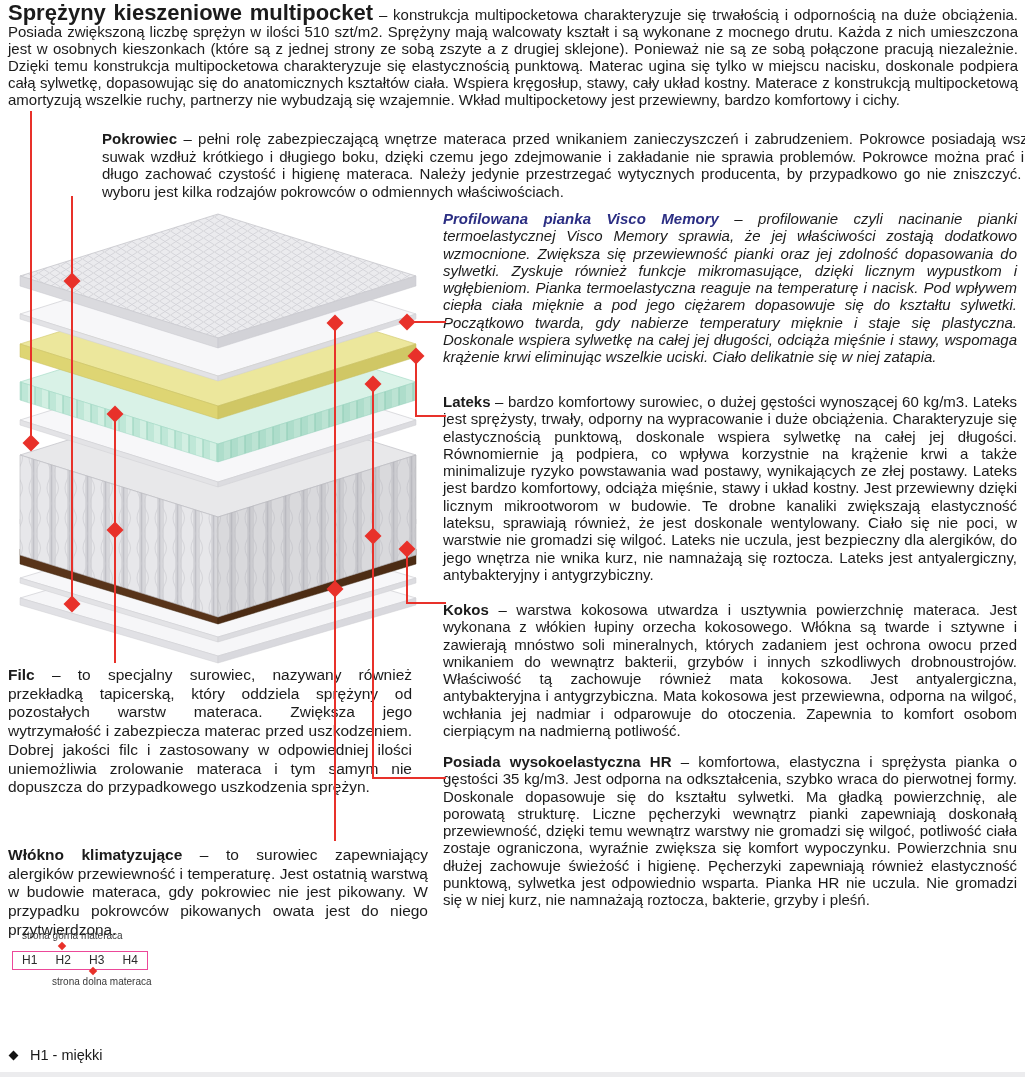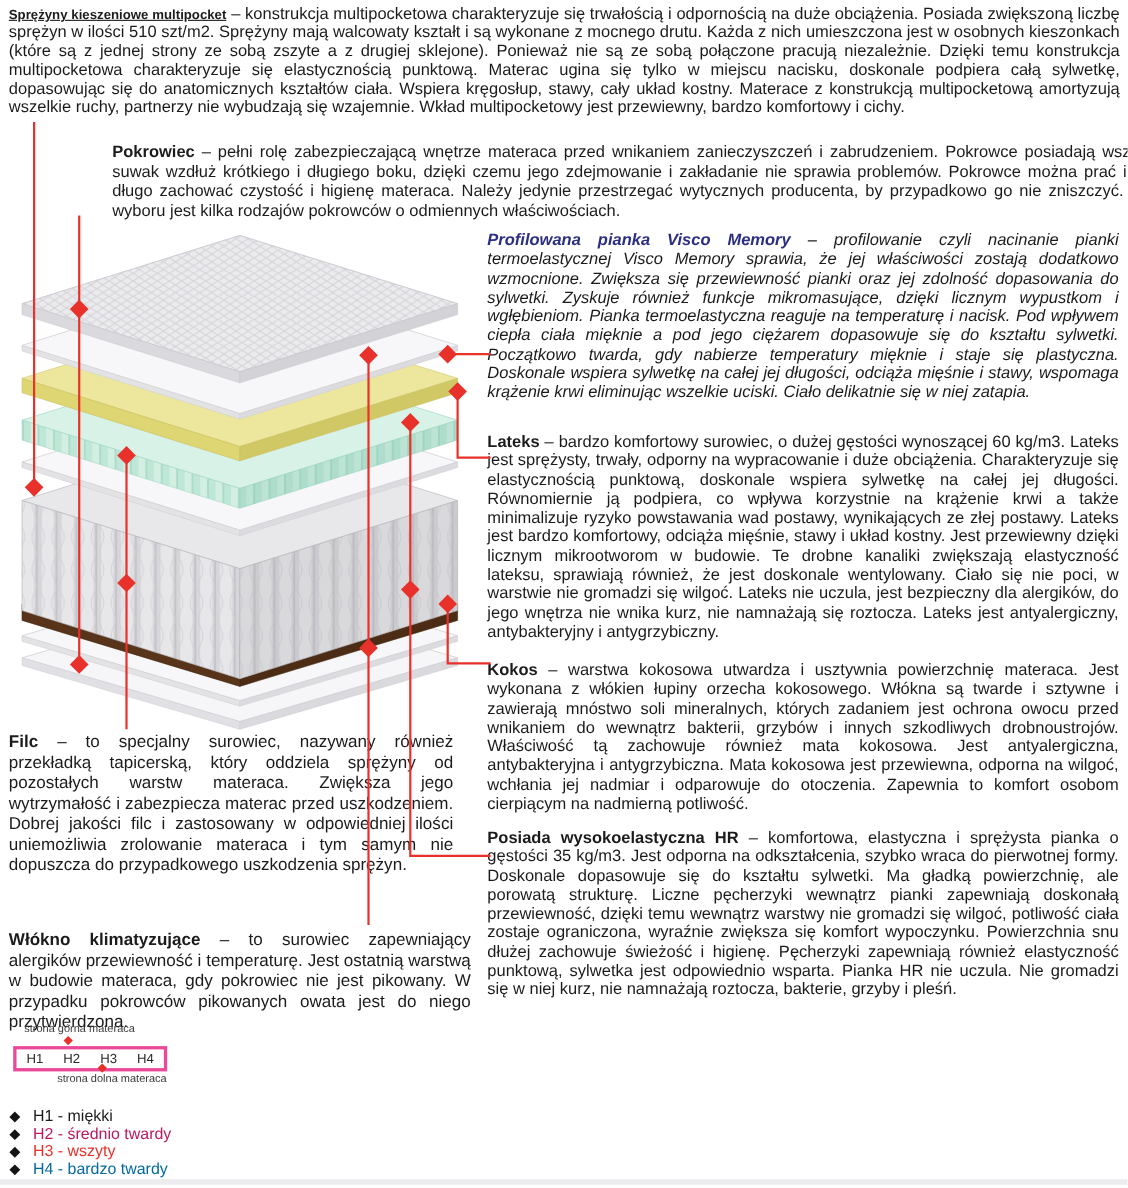--- a/index.html
+++ b/index.html
@@ -4,46 +4,46 @@
 <style>
   html,body{margin:0;padding:0;}
   body{
     width:1025px;height:1080px;position:relative;background:#ffffff;
     font-family:"Liberation Sans",sans-serif;color:#1b1b1b;overflow:hidden;
   }
   .para{position:absolute;text-align:justify;font-size:15px;line-height:17.3px;}
   .para b{font-weight:bold;}
   .rcol{left:443px;width:574px;}
   #para-springs{left:8px;top:5px;width:1010px;line-height:16.9px;}
-  #para-springs b{font-size:12px;text-decoration:underline;}
+  #para-springs b{font-size:22px;}
   #para-cover{left:56px;top:130px;width:945px;line-height:17.6px;margin-left:46px;}
   #para-visco{top:210px;font-style:italic;}
   #para-latex{top:393px;}
   #para-kokos{top:601px;}
   #para-hr{top:753px;}
   #para-filc{left:8px;top:666px;width:404px;font-size:15.5px;line-height:18.7px;}
   #para-fiber{left:8px;top:846px;width:420px;font-size:15.5px;line-height:18.7px;}
 
   svg{position:absolute;left:0;top:0;}
   #mattress-svg{left:0;top:198px;z-index:1;}
   #overlay-svg{z-index:3;pointer-events:none;}
   .para{z-index:2;}
 
   .small-label{position:absolute;font-size:10px;color:#3a3a3a;z-index:2;}
   #label-top{left:22px;top:930px;}
   #label-bottom{left:52px;top:976px;}
-  #hbox{position:absolute;left:12px;top:951px;width:134px;height:17px;border:3px solid #ec4899;
+  #hbox{position:absolute;left:12px;top:951px;width:134px;height:17px;border:1px solid #ec4899;
         display:flex;z-index:2;background:#fff;}
   #hbox span{flex:1;text-align:center;font-size:12px;line-height:17px;color:#2a2a2a;}
   .rdiamond{position:absolute;width:6px;height:6px;background:#e8312a;transform:rotate(45deg);z-index:2;}
   #rd-top{left:59px;top:943px;}
   #rd-bottom{left:90px;top:968px;}
 
   #legend{position:absolute;left:10px;top:1007px;z-index:2;}
-  .legend-row{display:flex;align-items:center;height:16px;font-size:14.5px;color:#1a1a1a;}
+  .legend-row{display:flex;align-items:center;height:16px;font-size:14.5px;color:#1a1a1a;margin-top:40px;}
   .legend-row .bdiamond{width:7px;height:7px;background:#141414;transform:rotate(45deg);
         margin-right:13px;flex:0 0 auto;}
   #bottom-rule{position:absolute;left:0;top:1072px;width:1025px;height:5px;background:#ececee;z-index:1;}
 </style>
 </head>
 <body>
 
 <svg id="mattress-svg" width="442" height="470" viewBox="0 198 442 470" aria-hidden="true">
   <defs>
     <pattern id="quilt" width="11" height="7" patternUnits="userSpaceOnUse">

